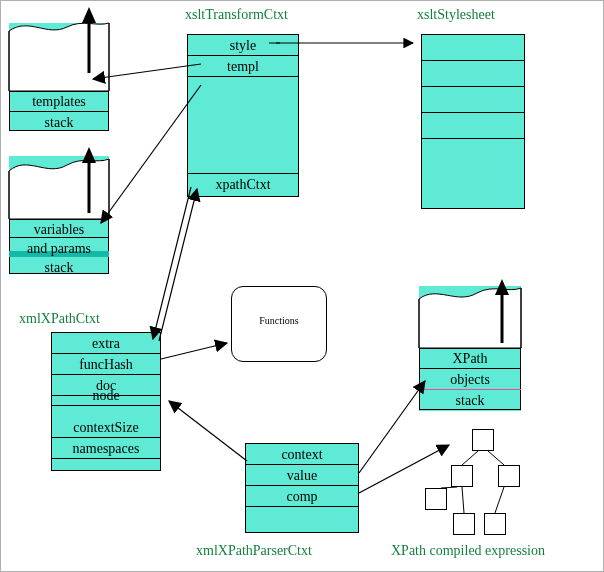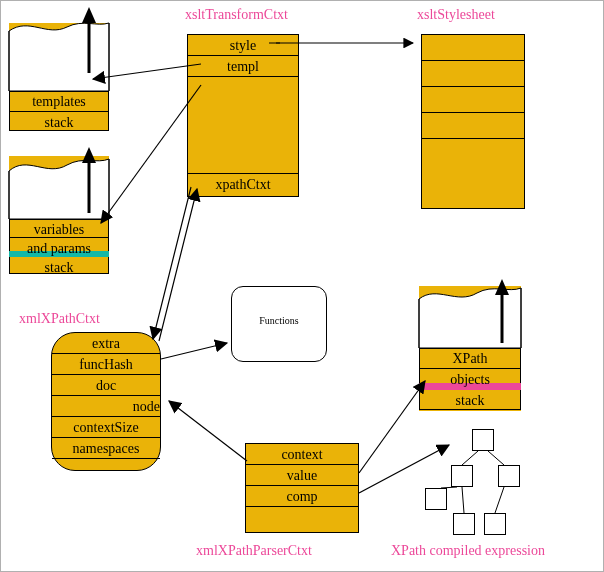--- a/index.html
+++ b/index.html
@@ -13,27 +13,27 @@
     height: 572px;
     background: #ffffff;
     font-family: "Liberation Serif", serif;
     overflow: hidden;
     border: 1px solid #b0b0b0;
     box-sizing: border-box;
   }
   .lbl {
     position: absolute;
     font-size: 14px;
-    color: #ec4899;
+    color: #15803d;
     white-space: nowrap;
   }
   .box {
     position: absolute;
     border: 1px solid #000000;
-    background: #eab308;
+    background: #5eead4;
     box-sizing: border-box;
   }
   .cell {
     position: absolute;
     left: 0;
     right: 0;
     border-bottom: 1px solid #000000;
     box-sizing: border-box;
     font-size: 14px;
     color: #000000;
@@ -86,43 +86,43 @@
   <div class="box" style="left:8px; top:155px; width:100px; height:118px; border:none;">
     <div style="position:absolute; left:0; top:63px; width:100px; height:55px; border:1px solid #000; box-sizing:border-box;"></div>
     <div class="cell" style="top:63px; height:19px; border-bottom:1px solid #000;">variables</div>
     <div class="cell" style="top:82px; height:19px; border-bottom:6px solid #14b8a6;">and params</div>
     <div class="cell nb" style="top:101px; height:17px;">stack</div>
   </div>
 
   <div class="box" style="left:418px; top:285px; width:102px; height:125px; border:none;">
     <div style="position:absolute; left:0; top:62px; width:102px; height:62px; border:1px solid #000; box-sizing:border-box;"></div>
     <div class="cell" style="top:62px; height:21px; border-bottom:1px solid #000;">XPath</div>
-    <div class="cell" style="top:83px; height:21px; border-bottom:7px solid #ec4899;">objects</div>
+    <div class="cell" style="top:83px; height:21px; border-bottom:1px solid #ec4899;">objects</div>
     <div class="cell nb" style="top:104px; height:20px;">stack</div>
   </div>
 
   <div class="box" style="left:186px; top:33px; width:112px; height:163px;">
     <div class="cell" style="top:0px; height:21px;">style</div>
     <div class="cell" style="top:21px; height:21px;">templ</div>
     <div class="cell nb" style="top:138px; height:23px; border-top:1px solid #000;">xpathCtxt</div>
   </div>
 
   <div class="box" style="left:420px; top:33px; width:104px; height:175px;">
     <div class="cell" style="top:0px; height:26px;"></div>
     <div class="cell" style="top:26px; height:26px;"></div>
     <div class="cell" style="top:52px; height:26px;"></div>
     <div class="cell" style="top:78px; height:26px;"></div>
     <div class="cell nb" style="top:104px; height:69px;"></div>
   </div>
 
-  <div class="box" style="left:50px; top:331px; width:110px; height:139px;border-radius:24px;">
+  <div class="box" style="left:50px; top:331px; width:110px; height:139px;">
     <div class="cell" style="top:0px; height:21px;">extra</div>
     <div class="cell" style="top:21px; height:21px;">funcHash</div>
     <div class="cell" style="top:42px; height:21px;">doc</div>
-    <div class="cell" style="top:63px; height:21px;text-align:right;">node</div>
+    <div class="cell" style="top:52px; height:21px;">node</div>
     <div class="cell" style="top:84px; height:21px;">contextSize</div>
     <div class="cell" style="top:105px; height:21px;">namespaces</div>
     <div class="cell nb" style="top:126px; height:11px;"></div>
   </div>
 
   <div class="box" style="left:244px; top:442px; width:114px; height:90px;">
     <div class="cell" style="top:0px; height:21px;">context</div>
     <div class="cell" style="top:21px; height:21px;font-family:Liberation Serif, serif;">value</div>
     <div class="cell" style="top:42px; height:21px;">comp</div>
     <div class="cell nb" style="top:63px; height:26px;"></div>

